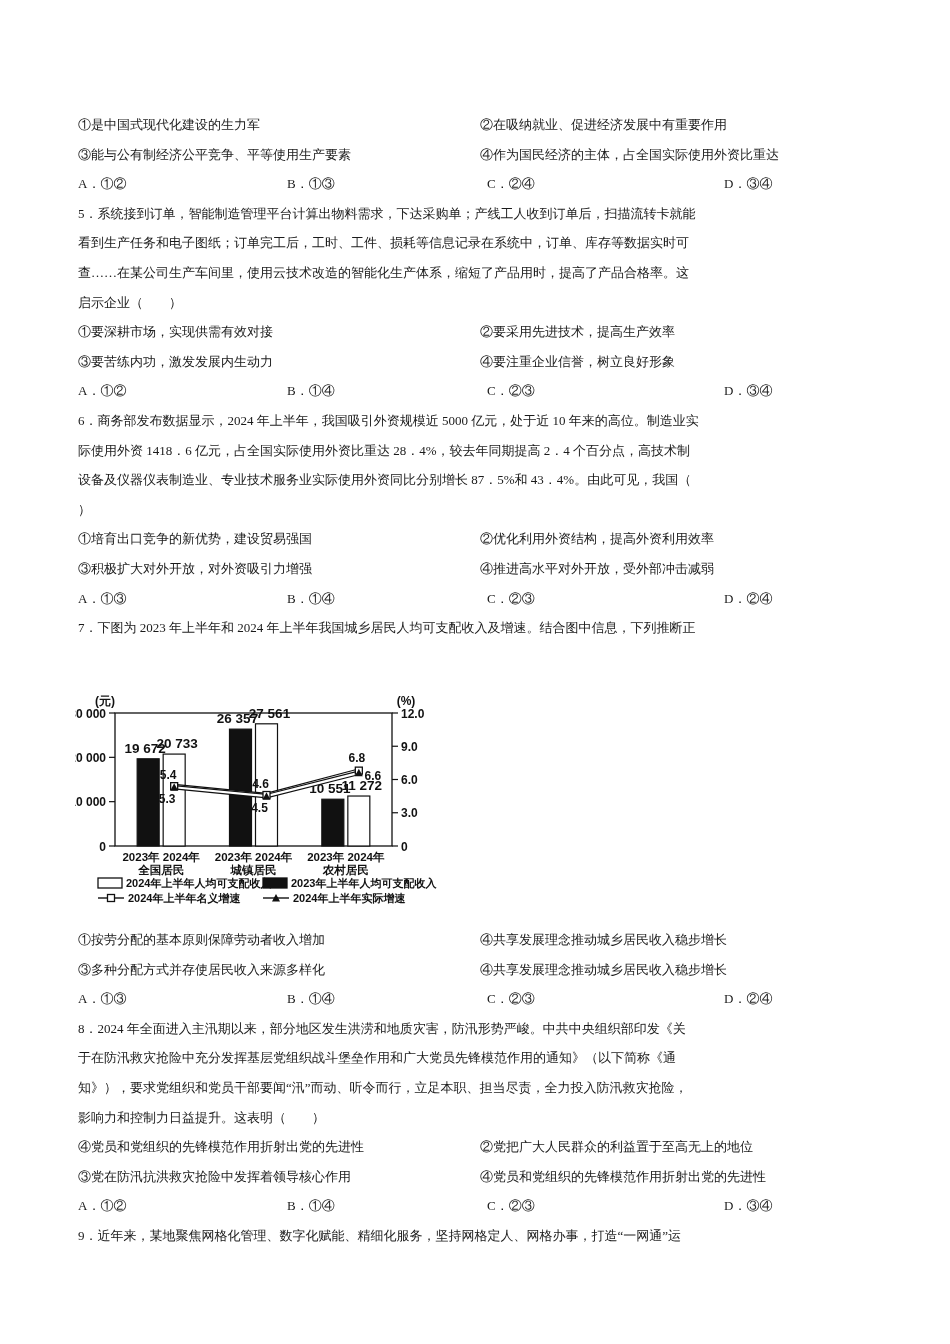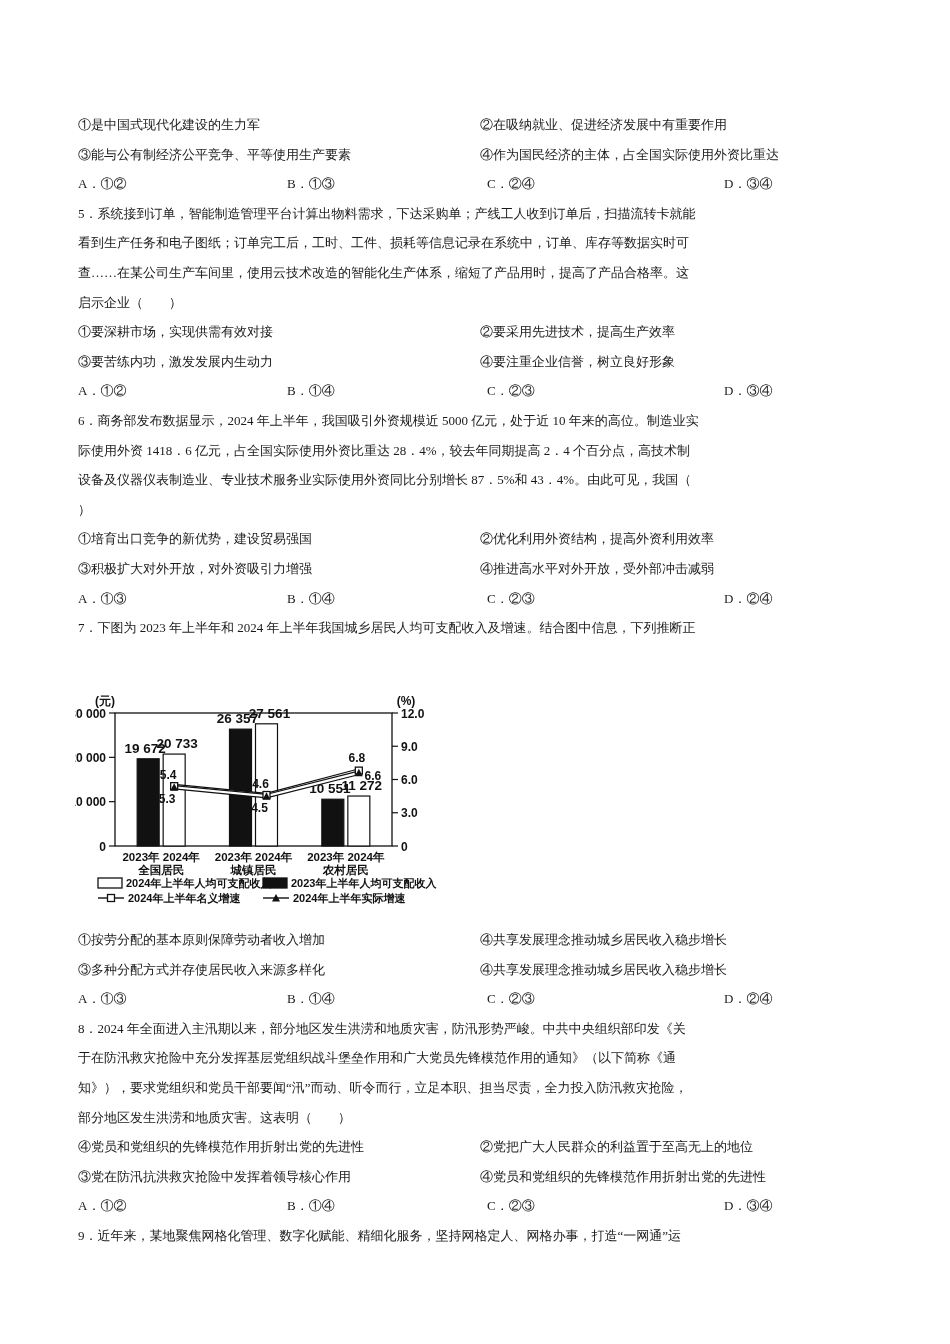--- a/index.html
+++ b/index.html
@@ -178,21 +178,21 @@
   <div class="row">
       <span class="t">8．2024 年全面进入主汛期以来，部分地区发生洪涝和地质灾害，防汛形势严峻。中共中央组织部印发《关</span>
     </div>
   <div class="row">
       <span class="t">于在防汛救灾抢险中充分发挥基层党组织战斗堡垒作用和广大党员先锋模范作用的通知》（以下简称《通</span>
     </div>
   <div class="row">
       <span class="t">知》），要求党组织和党员干部要闻“汛”而动、听令而行，立足本职、担当尽责，全力投入防汛救灾抢险，</span>
     </div>
   <div class="row">
-      <span class="t">部分地区发生洪涝和地质灾害。这表明（　　）</span>
+      <span class="t">影响力和控制力日益提升。这表明（　　）</span>
     </div>
   <div class="row">
       <span class="l">④党员和党组织的先锋模范作用折射出党的先进性</span>
       <span class="r">②党把广大人民群众的利益置于至高无上的地位</span>
     </div>
   <div class="row">
       <span class="l">③党在防汛抗洪救灾抢险中发挥着领导核心作用</span>
       <span class="r">④党员和党组织的先锋模范作用折射出党的先进性</span>
     </div>
   <div class="row">

